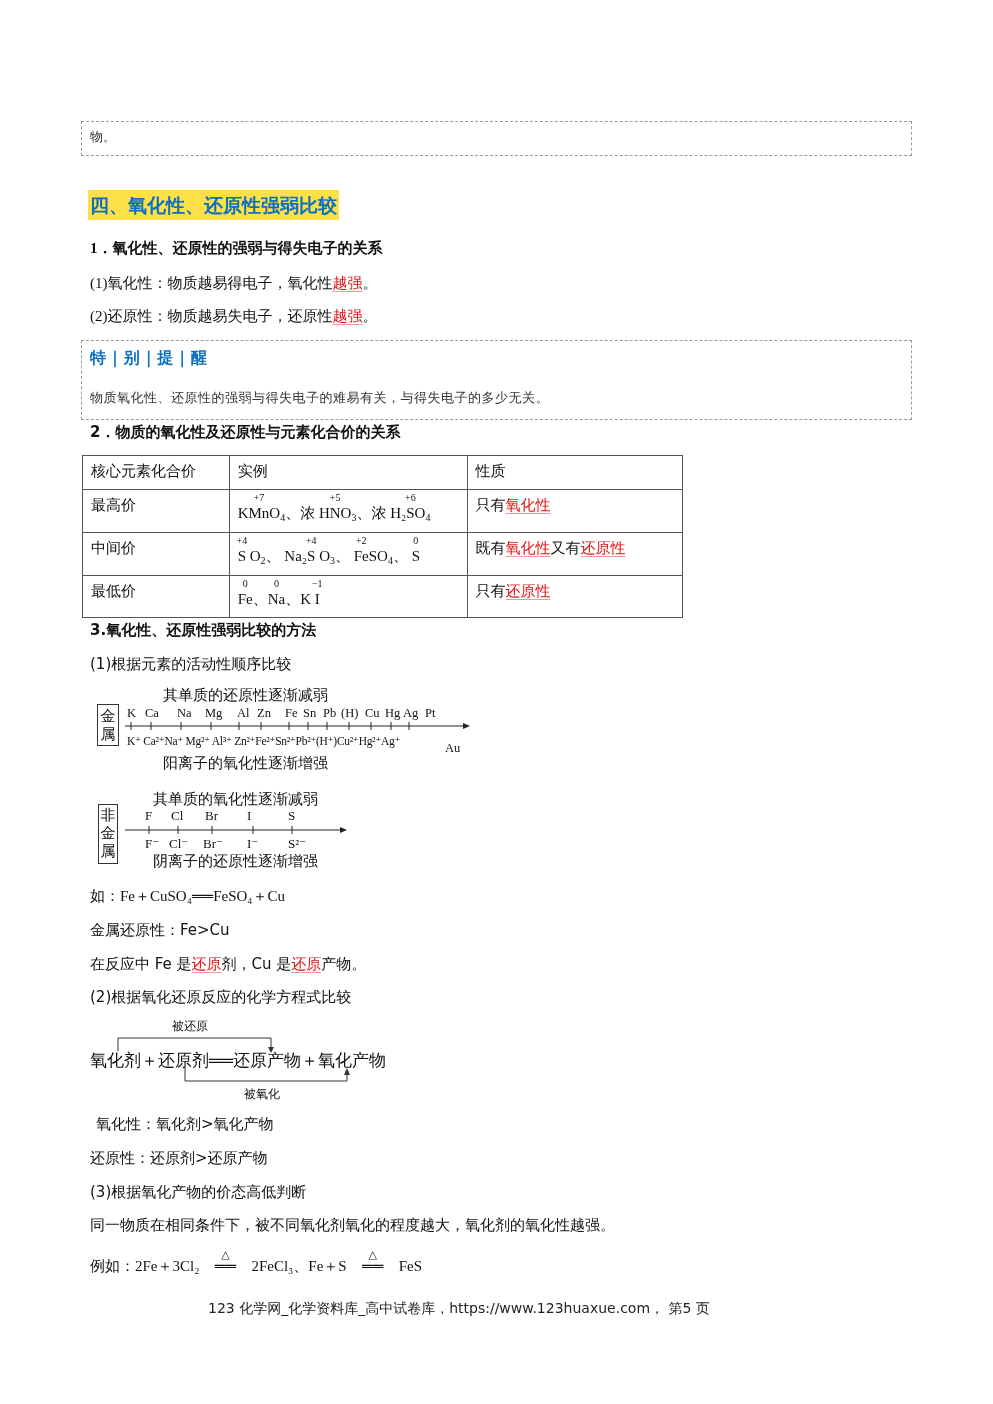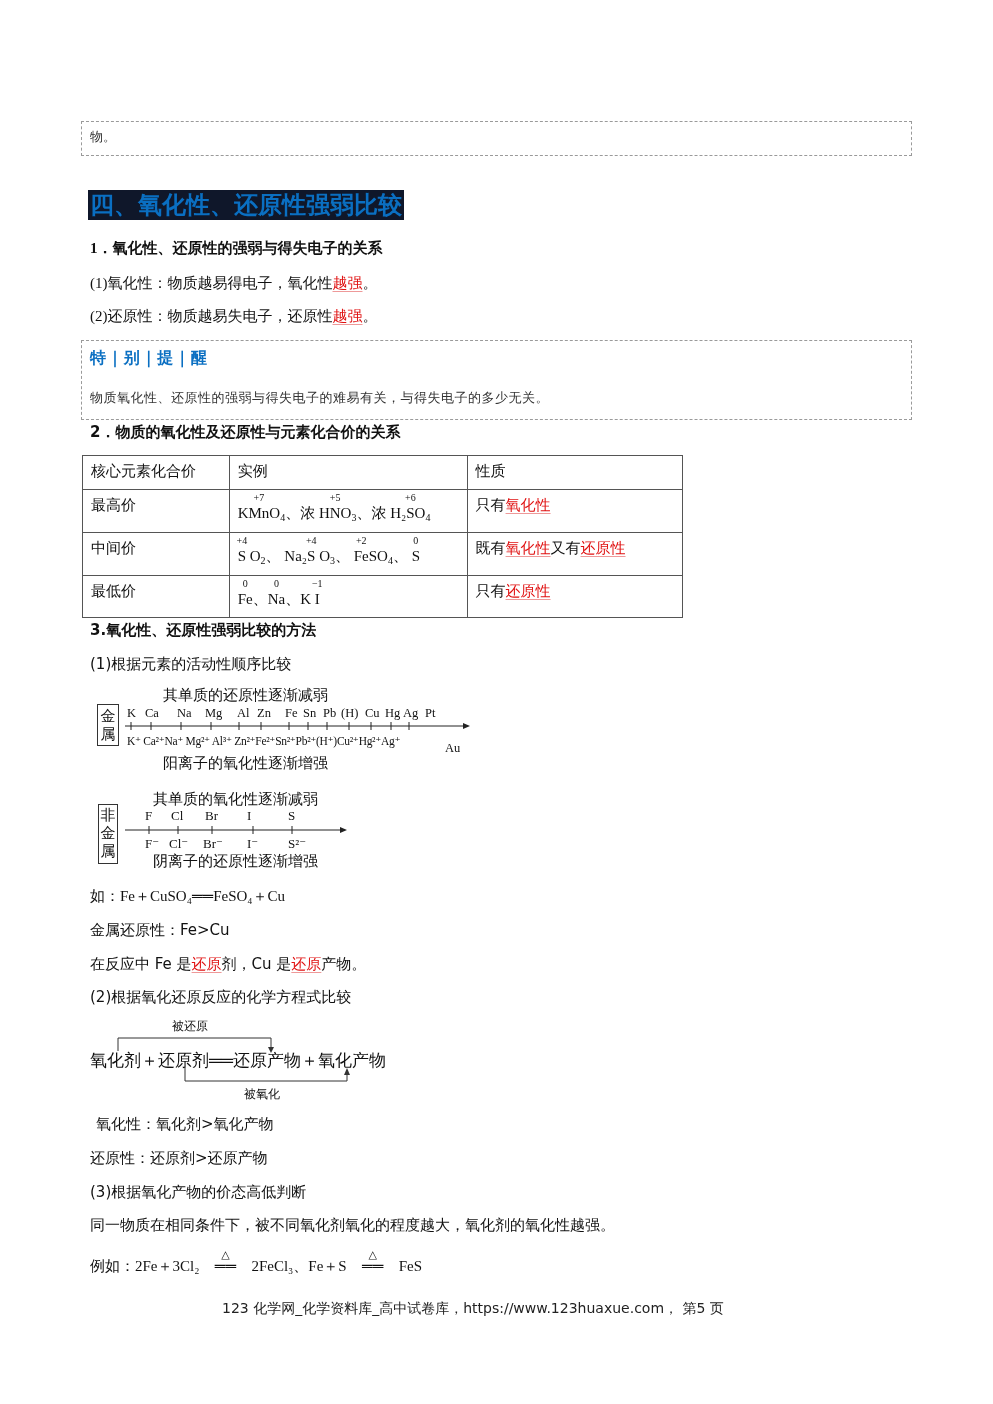--- a/index.html
+++ b/index.html
@@ -4,21 +4,21 @@
 <style>
   * { margin:0; padding:0; box-sizing:border-box; }
   html, body { width:993px; height:1404px; background:#ffffff; overflow:hidden; }
   body { position:relative; font-family:"DejaVu Sans","Liberation Sans",sans-serif; color:#111; }
   .abs { position:absolute; }
   .serif { font-family:"Liberation Serif","DejaVu Serif",serif; }
   .dash-box { border:1px dashed #9a9a9a; }
   .red-u { color:#e01010; text-decoration:underline; text-decoration-color:#e99; text-underline-offset:3px; }
   .line { font-size:15px; line-height:20px; white-space:nowrap; }
   .bold { font-weight:bold; }
-  .h4 { background:#0f172a; color:#0a6fc2; font-weight:bold; font-size:24px; line-height:30px; padding:0 2px; }
+  .h4 { background:#fde047; color:#0a6fc2; font-weight:bold; font-size:19px; line-height:30px; padding:0 2px; }
   .tip-title { color:#0a6fc2; font-weight:bold; font-size:16px; letter-spacing:1px; }
   .tip-text { font-size:13px; color:#333; letter-spacing:0.5px; }
   table.val { border-collapse:collapse; font-size:15px; }
   table.val td { border:1px solid #555; vertical-align:top; padding:6px 8px; }
   .ox { position:relative; display:inline-block; }
   .ox .n { position:absolute; top:-12px; left:50%; transform:translateX(-50%); font-size:10px; line-height:10px; }
   sub { font-size:10px; vertical-align:-3px; line-height:0; }
   .diag { font-family:"Liberation Serif","DejaVu Serif",serif; }
   .metal-box { border:1px solid #333; font-size:15px; line-height:18px; text-align:center; }
   .footer { font-size:14px; color:#222; }
@@ -190,14 +190,14 @@
 
 <div class="abs line" style="left:96px;top:1114px;">氧化性：氧化剂&gt;氧化产物</div>
 <div class="abs line" style="left:90px;top:1148px;">还原性：还原剂&gt;还原产物</div>
 <div class="abs line" style="left:90px;top:1182px;">(3)根据氧化产物的价态高低判断</div>
 <div class="abs line" style="left:90px;top:1215px;">同一物质在相同条件下，被不同氧化剂氧化的程度越大，氧化剂的氧化性越强。</div>
 
 <div class="abs line" style="left:90px;top:1256px;">
   <span>例如：</span><span class="serif">2Fe＋3Cl₂</span><span class="serif" style="position:relative;display:inline-block;width:52px;text-align:center;"><span style="position:absolute;top:-12px;left:0;right:0;font-size:11px;">△</span>══</span><span class="serif">2FeCl₃</span><span>、</span><span class="serif">Fe＋S</span><span class="serif" style="position:relative;display:inline-block;width:52px;text-align:center;"><span style="position:absolute;top:-12px;left:0;right:0;font-size:11px;">△</span>══</span><span class="serif">FeS</span>
 </div>
 
-<div class="abs footer" style="left:222px;top:1300px;white-space:nowrap;">123 化学网_化学资料库_高中试卷库，https://www.123huaxue.com，  第5 页</div>
+<div class="abs footer" style="left:208px;top:1300px;white-space:nowrap;">123 化学网_化学资料库_高中试卷库，https://www.123huaxue.com，  第5 页</div>
 <div class="abs wm" style="left:732px;top:1380px;white-space:nowrap;">123化学网_化学资料库_高中试卷库</div>
 
 </body></html>

